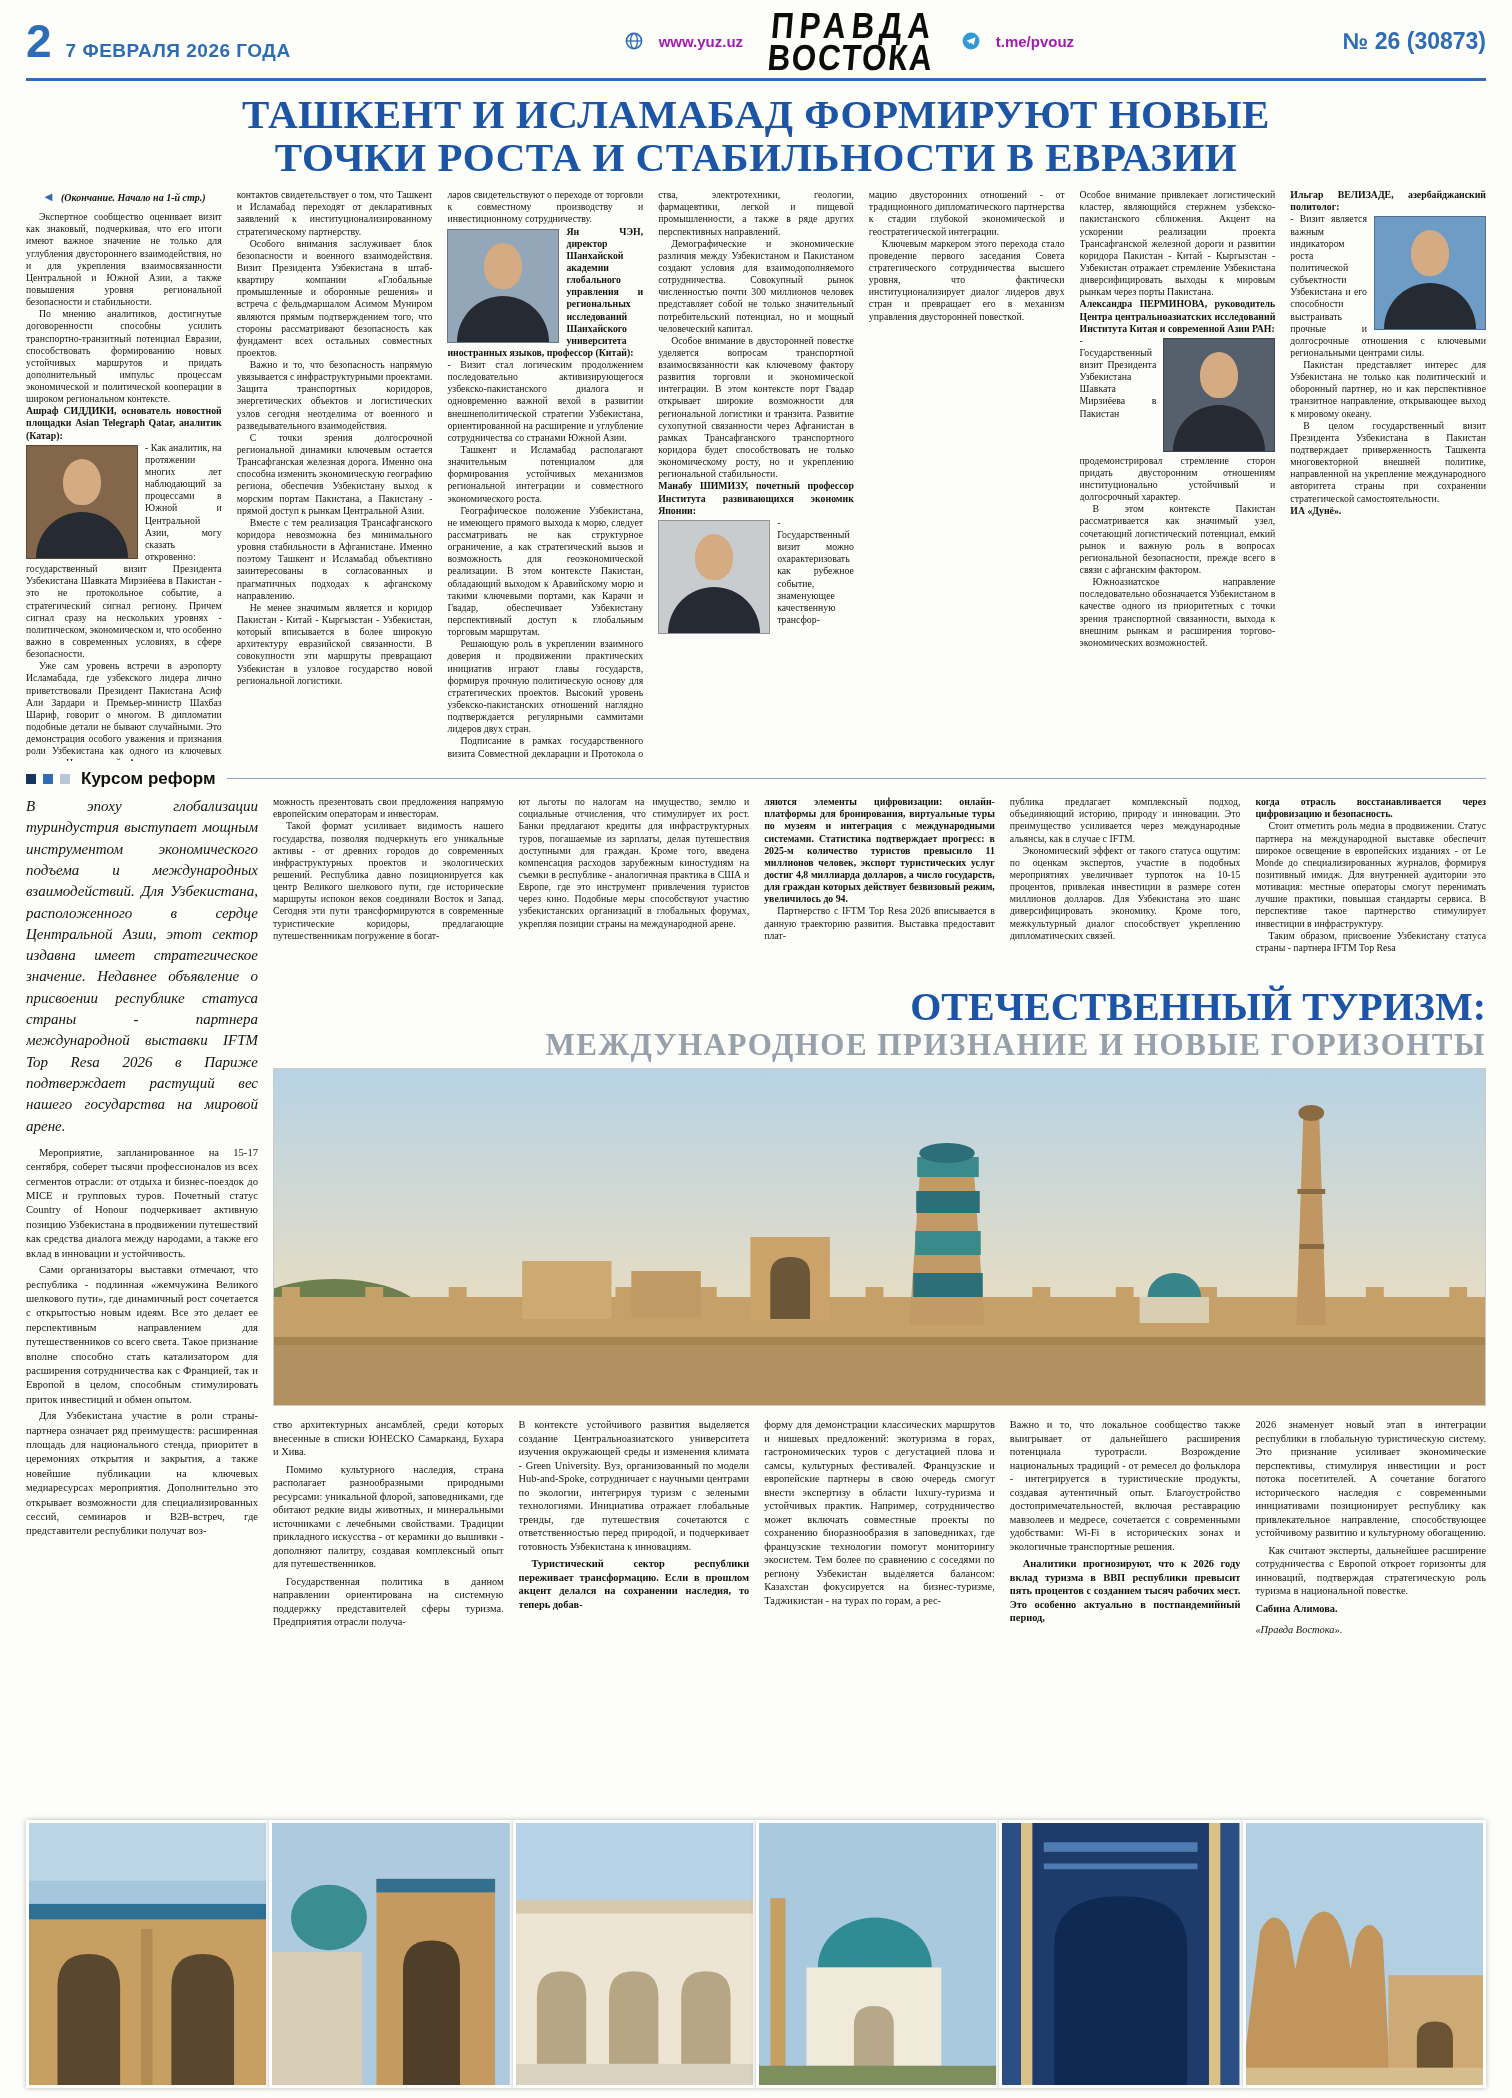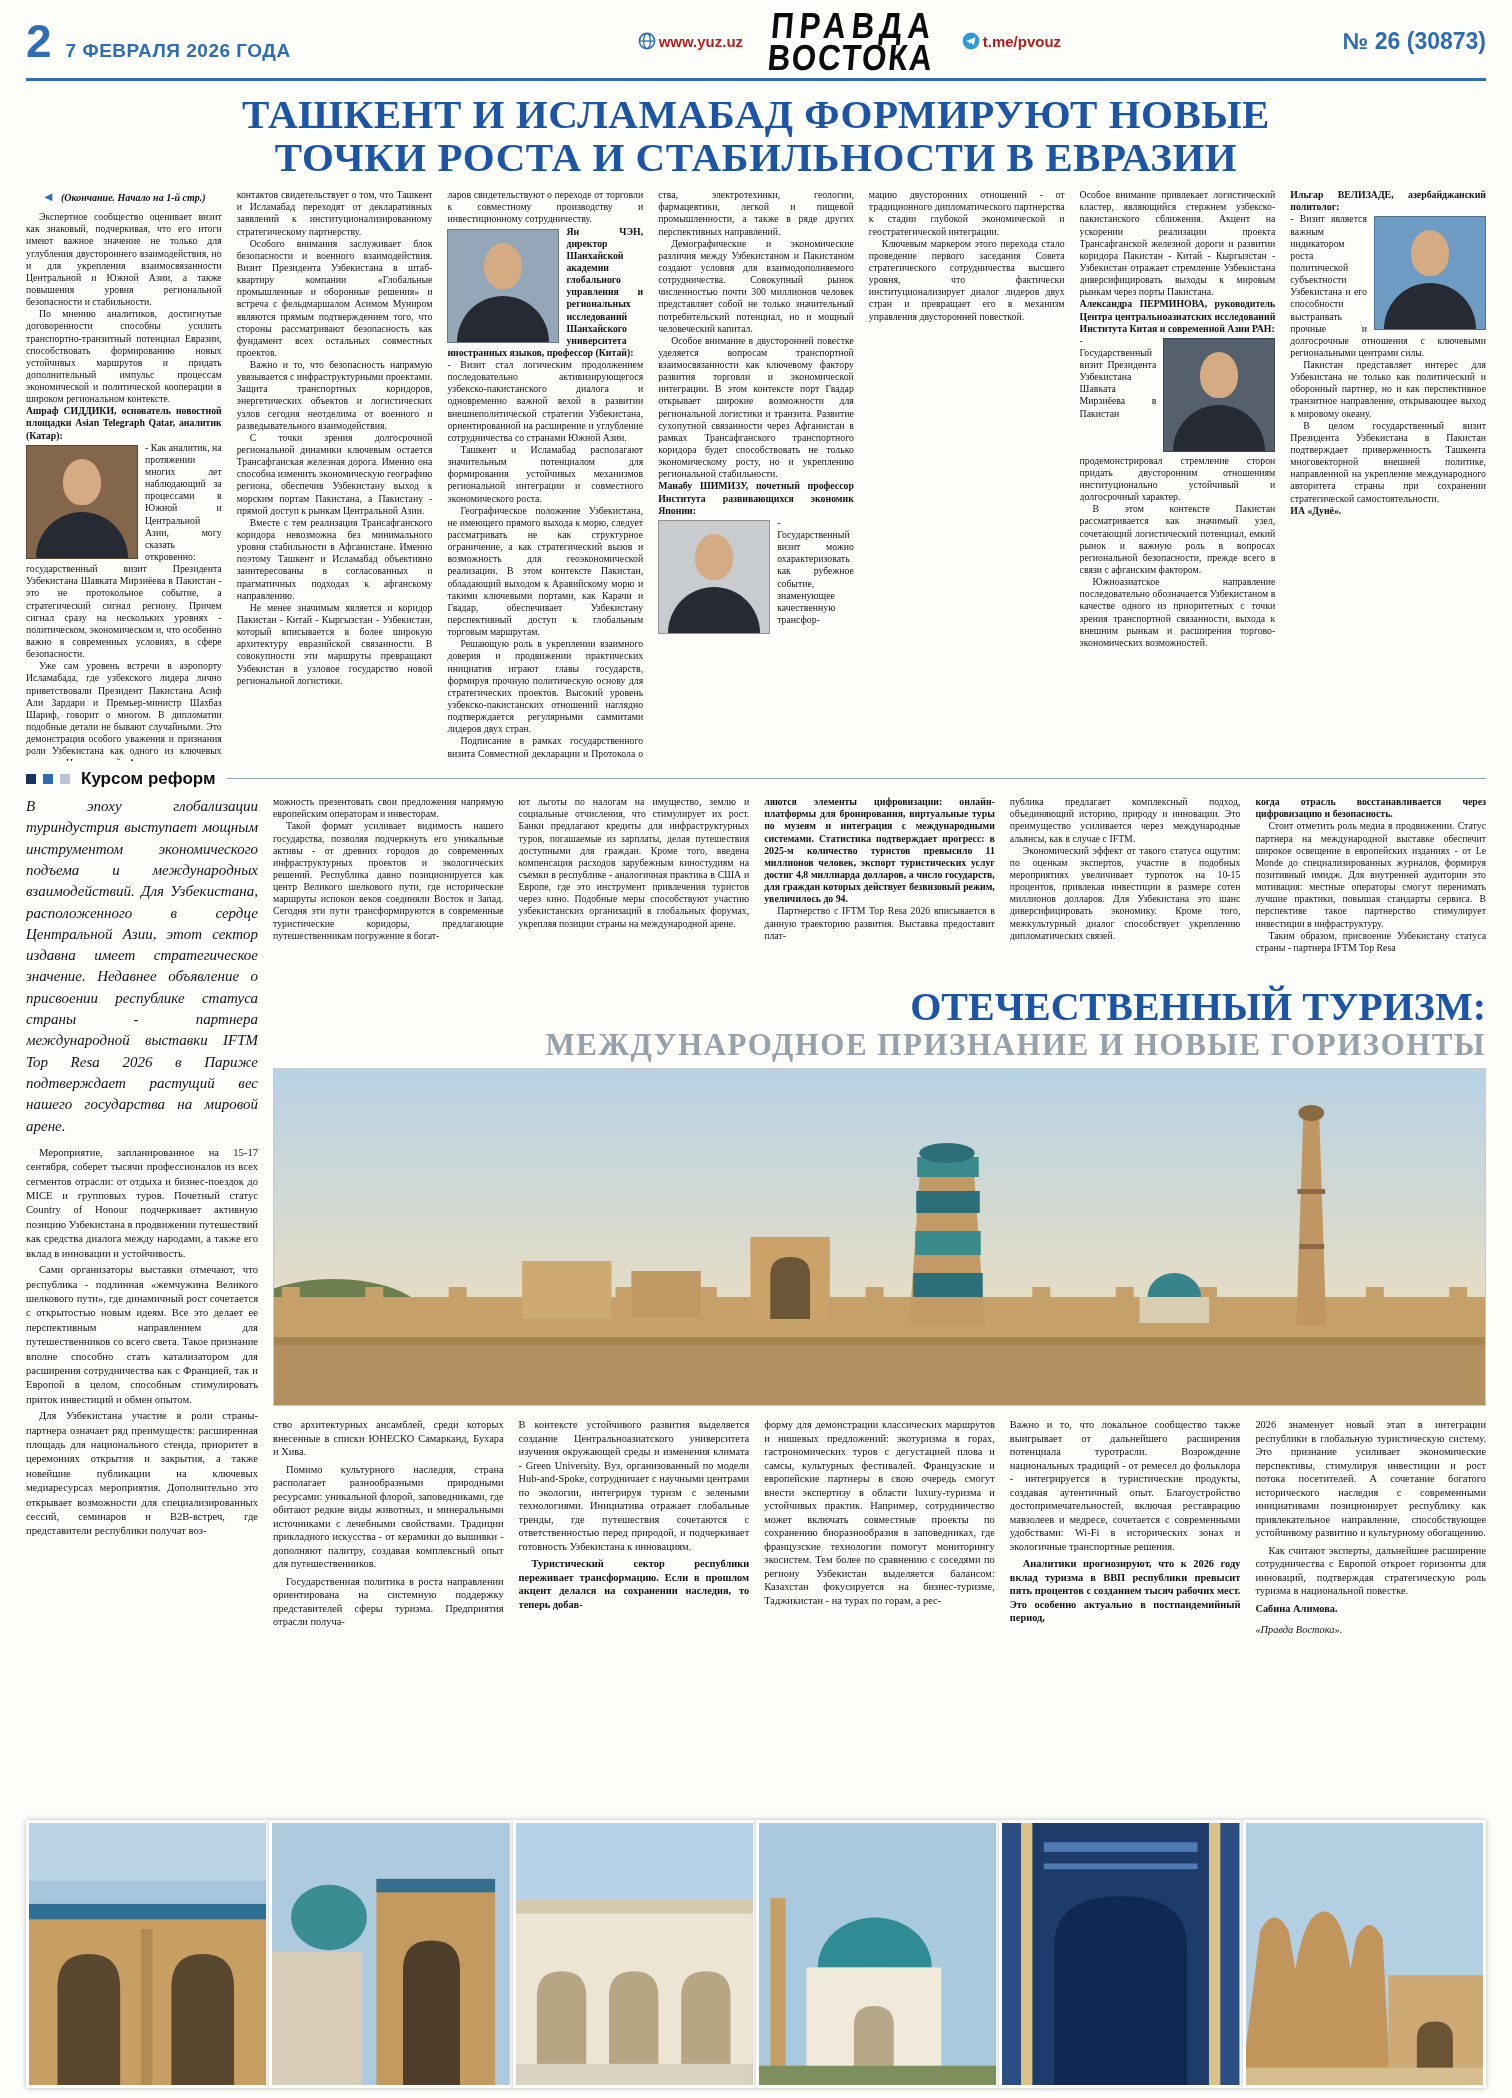--- a/index.html
+++ b/index.html
@@ -5,21 +5,21 @@
   html,body{margin:0;padding:0}
   body{width:1512px;height:2098px;overflow:hidden;background:#fdfdfa;color:#131313;
        font-family:"Liberation Serif",serif;}
   .page{padding:8px 26px 0 26px}
 
   
   .hdr{display:flex;align-items:center;border-bottom:3px solid #2e6db6;padding-bottom:4px;height:66px}
   .h-left{display:flex;align-items:baseline;gap:14px;min-width:330px}
   .pagenum{font:900 46px/1 "Liberation Sans",sans-serif;color:#2e6db6}
   .pagedate{font:700 19px/1 "Liberation Sans",sans-serif;color:#2e6db6;letter-spacing:.5px}
-  .h-web,.h-tg{display:flex;align-items:center;gap:3px;font:700 15px/1 "Liberation Sans",sans-serif;color:#b91c1c;cursor:pointer}
+  .h-web,.h-tg{display:flex;align-items:center;gap:16px;font:700 15px/1 "Liberation Sans",sans-serif;color:#a21caf;cursor:pointer}
   .masthead{text-align:center;font-family:"Liberation Sans",sans-serif;font-weight:900;color:#0c0c0c;
             transform:skewX(-5deg) scale(.95,1.1);line-height:.88;margin:0 22px}
   .m1{font-size:33px;letter-spacing:6px}
   .m2{font-size:33px;letter-spacing:2px}
   .issue{margin-left:auto;font:700 23px/1 "Liberation Sans",sans-serif;color:#2e6db6}
   .h-web{margin-left:auto}
   .icon-svg{display:block}
 
   
   .headline1{margin:12px 0 10px;text-align:center;color:#1c55a6;font-weight:700;
@@ -277,21 +277,21 @@
           <rect x="872" y="228" width="70" height="26" fill="#d9cdb2"></rect>
           <rect y="274" width="1220" height="62" fill="#b3905f"></rect>
           <rect y="268" width="1220" height="8" fill="#a5854f"></rect>
         </svg>
       </div>
 
       <div class="t-cols t-bottom">
           <div class="col">
             <p class="bp ni">ство архитектурных ансамблей, среди которых внесенные в списки ЮНЕСКО Самарканд, Бухара и Хива.</p>
             <p class="bp">Помимо культурного наследия, страна располагает разнообразными природными ресурсами: уникальной флорой, заповедниками, где обитают редкие виды животных, и минеральными источниками с лечебными свойствами. Традиции прикладного искусства - от керамики до вышивки - дополняют палитру, создавая комплексный опыт для путешественников.</p>
-            <p class="bp">Государственная политика в роста направлении ориентирована на системную поддержку представителей сферы туризма. Предприятия отрасли получа-</p>
+            <p class="bp">Государственная политика в данном направлении ориентирована на системную поддержку представителей сферы туризма. Предприятия отрасли получа-</p>
           </div>
           <div class="col">
             <p class="bp ni">В контексте устойчивого развития выделяется создание Центральноазиатского университета изучения окружающей среды и изменения климата - Green University. Вуз, организованный по модели Hub-and-Spoke, сотрудничает с научными центрами по экологии, интегрируя туризм с зелеными технологиями. Инициатива отражает глобальные тренды, где путешествия сочетаются с ответственностью перед природой, и подчеркивает готовность Узбекистана к инновациям.</p>
             <p class="bp b">Туристический сектор республики переживает трансформацию. Если в прошлом акцент делался на сохранении наследия, то теперь добав-</p>
           </div>
           <div class="col">
             <p class="bp ni">форму для демонстрации классических маршрутов и нишевых предложений: экотуризма в горах, гастрономических туров с дегустацией плова и самсы, культурных фестивалей. Французские и европейские партнеры в свою очередь смогут внести экспертизу в области luxury-туризма и устойчивых практик. Например, сотрудничество может включать совместные проекты по сохранению биоразнообразия в заповедниках, где французские технологии помогут мониторингу экосистем. Тем более по сравнению с соседями по региону Узбекистан выделяется балансом: Казахстан фокусируется на бизнес-туризме, Таджикистан - на турах по горам, а рес-</p>
           </div>
           <div class="col">
             <p class="bp ni">Важно и то, что локальное сообщество также выигрывает от дальнейшего расширения потенциала туротрасли. Возрождение национальных традиций - от ремесел до фольклора - интегрируется в туристические продукты, создавая аутентичный опыт. Благоустройство достопримечательностей, включая реставрацию мавзолеев и медресе, сочетается с современными удобствами: Wi-Fi в исторических зонах и экологичные транспортные решения.</p>

